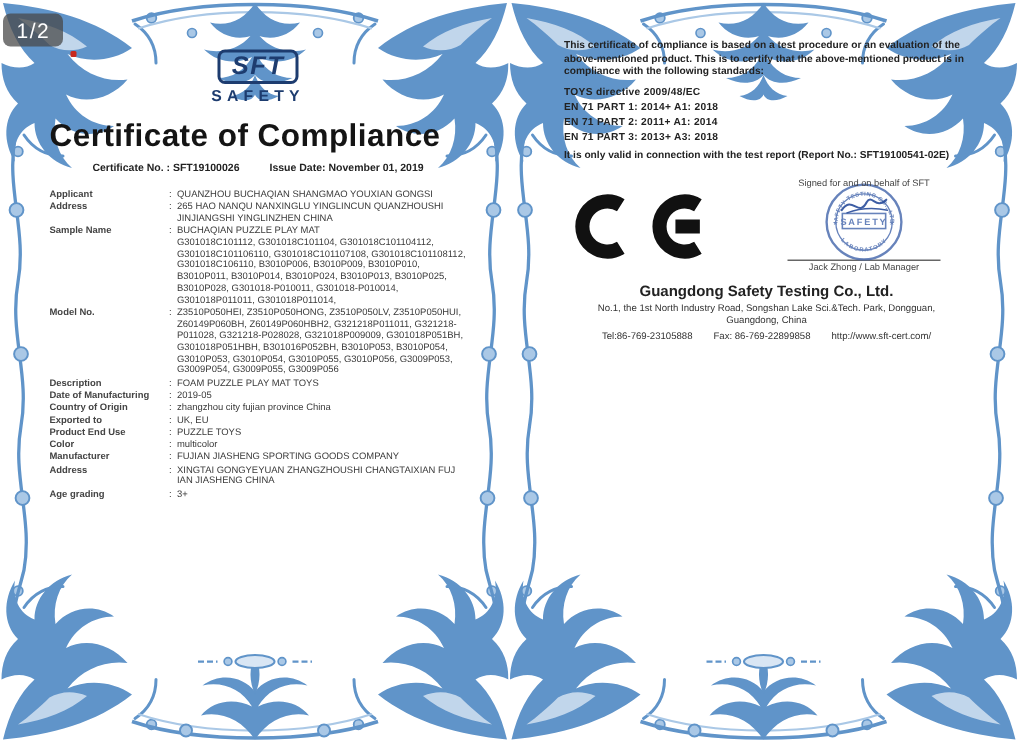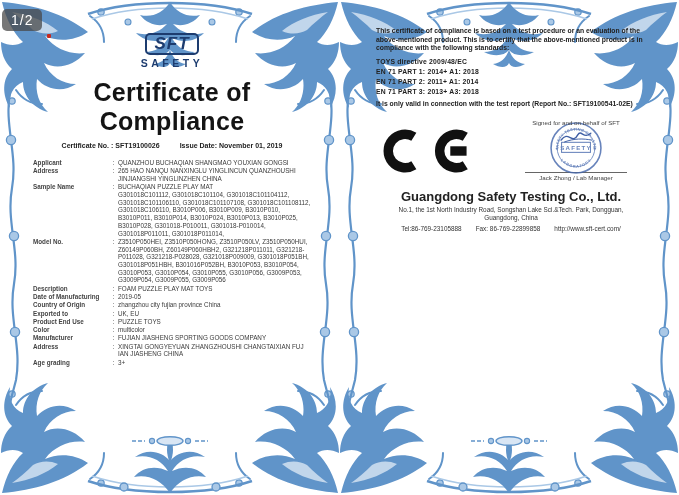--- a/index.html
+++ b/index.html
@@ -16,21 +16,21 @@
            color:#fff; font-size:14px; font-weight:normal; padding:3px 9px; border-radius:5px; letter-spacing:1px; }
 
   
   .lcontent { position:absolute; left:33px; top:33px; width:278px; z-index:5; }
   .logo-wrap { text-align:center; }
   .logo-box  { display:inline-block; border:2.5px solid #1d3c6f; border-radius:5px; padding:0 7px 1px 7px; line-height:1; }
   .logo-text { font-size:17px; font-weight:bold; font-style:italic; color:#1d3c6f; letter-spacing:1px; position:relative; }
   .logo-dot  { position:absolute; top:1px; left:14px; width:4px; height:4px; background:#c8281e; border-radius:1px; }
   .logo-tag  { font-size:10.5px; font-weight:bold; color:#1d3c6f; letter-spacing:3.5px; margin-top:2px; }
 
-  .cert-title { text-align:center; font-size:25px; font-weight:bold; color:#141414; margin-top:9px; letter-spacing:.3px; }
+  .cert-title { text-align:left; font-size:21px; font-weight:bold; color:#141414; margin-top:9px; letter-spacing:.3px; }
   .cert-meta  { display:flex; justify-content:center; gap:20px; margin-top:6px; font-size:7px; font-weight:bold; color:#222; }
 
   .fields { margin-top:10px; font-size:6.3px; line-height:7.7px; color:#3a3a3a; }
   .frow   { display:flex; margin-bottom:.6px; }
   .flabel { width:76px; flex:none; font-weight:bold; color:#444; }
   .fcolon { width:9px; flex:none; text-align:center; }
   .fvalue { flex:1; white-space:pre-line; }
 
   
   .rcontent { position:absolute; left:37px; top:27px; width:270px; z-index:5; }
@@ -41,21 +41,21 @@
 
   .midrow { display:flex; margin-top:12px; height:64px; }
   .ce-wrap { margin-top:8px; }
   .sigcol { margin-left:auto; width:140px; text-align:center; position:relative; }
   .signed-for { font-size:6.2px; color:#444; position:relative; z-index:2; }
   .stamp-wrap { margin-top:-6px; }
   .sig-line { width:102px; border-top:1px solid #666; margin:0 auto; margin-top:-8px; }
   .signatory { font-size:6.2px; color:#444; margin-top:1.5px; }
 
   .company-block { text-align:center; margin-top:6px; }
-  .company { font-size:13px; font-weight:bold; color:#222; }
+  .company { font-size:10px; font-weight:bold; color:#222; }
   .company-addr { font-size:6.4px; color:#333; margin-top:2.5px; line-height:8px; padding:0 6px; }
   .contact-row { display:flex; justify-content:center; gap:14px; font-size:6.4px; color:#333; margin-top:2.5px; }
 </style>
 </head>
 <body>
 
 <svg width="0" height="0" style="position:absolute" aria-hidden="true">
   <defs>
     <g id="cornerFl">
       <path fill="#6094c9" d="M2,2 C34,5 64,13 88,32 C75,41 58,42 45,36 C55,49 70,55 85,53 C74,66 57,70 44,63 C50,76 62,84 76,84 C63,93 47,90 37,79 C35,92 39,104 48,112 C33,108 23,96 23,82 C13,86 8,96 10,108 C2,95 2,79 12,69 C4,62 1,52 1,42 C9,46 17,46 23,42 C13,33 6,19 2,2 Z"></path>

